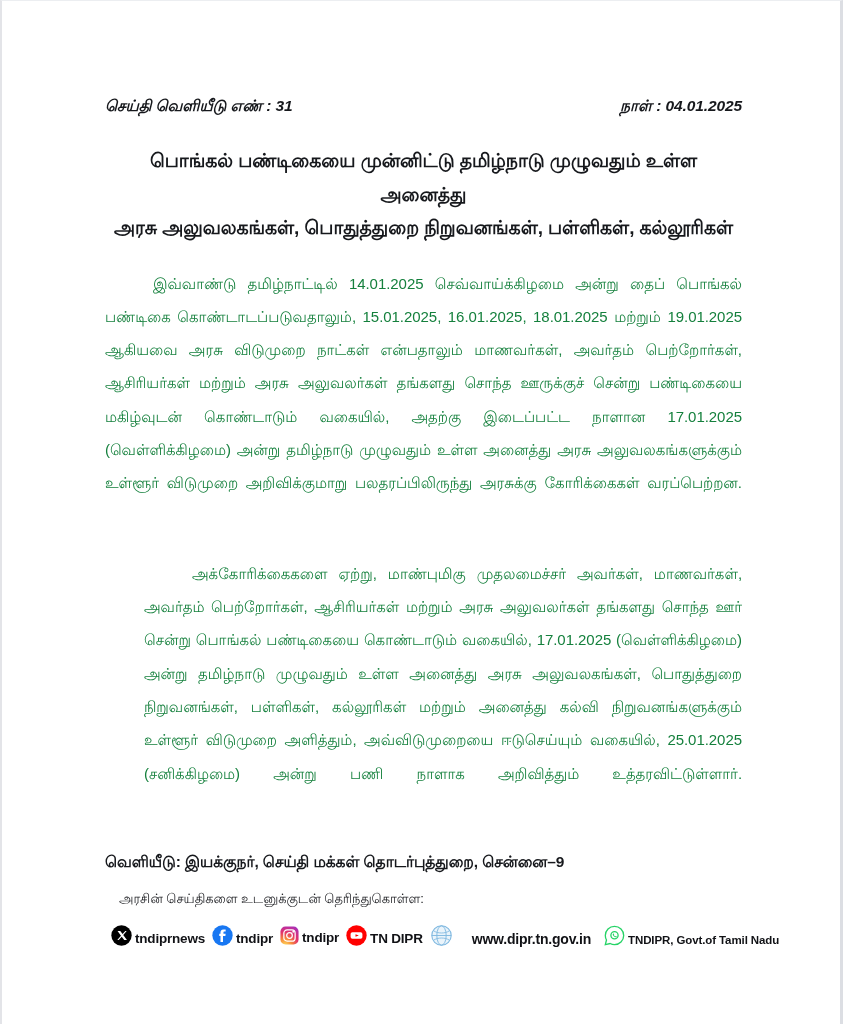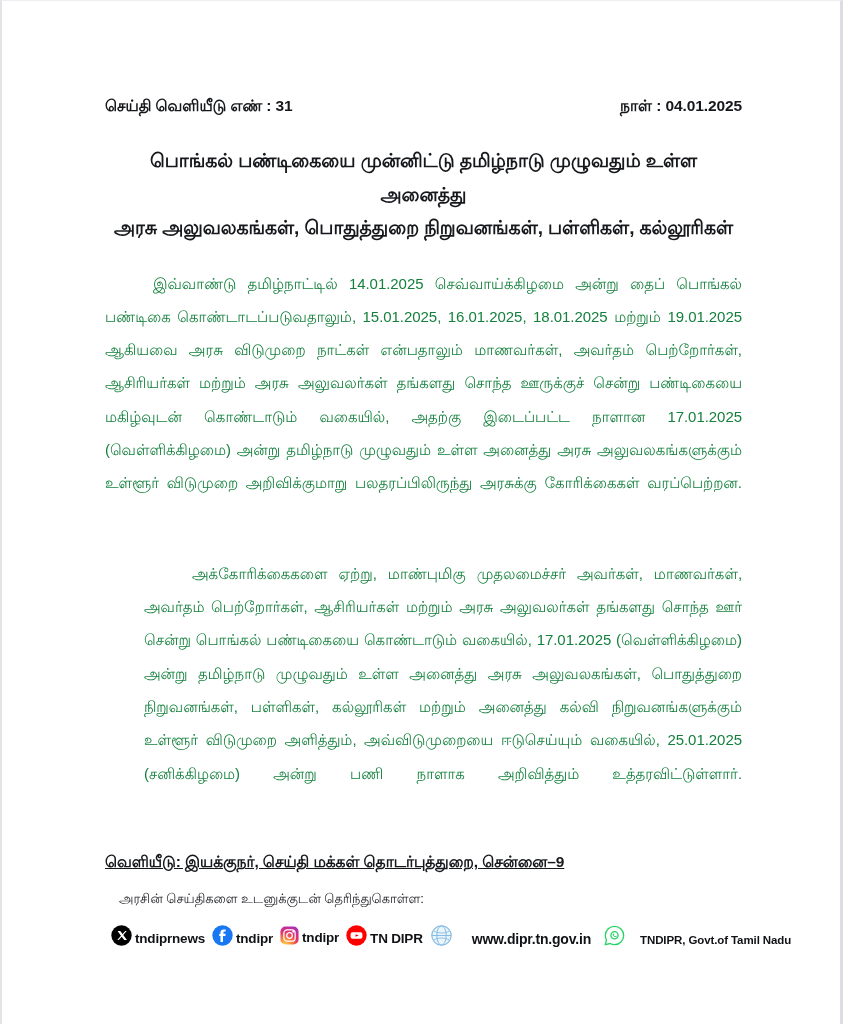--- a/index.html
+++ b/index.html
@@ -39,20 +39,21 @@
     justify-content: space-between;
     align-items: baseline;
     padding-top: 96px;
   }
   .release-no, .release-date {
     font-size: 15.5px;
     font-weight: bold;
     color: #16181c;
     letter-spacing: -0.1px;
     white-space: nowrap;
+    font-style: italic;
   }
 
   
   .title-block {
     margin-top: 27px;
     text-align: center;
   }
   .title-line {
     font-size: 19px;
     font-weight: bold;
@@ -83,21 +84,20 @@
     width: 100%;
   }
 
   
   .issuer {
     margin-top: 30px;
     font-size: 15.5px;
     font-weight: bold;
     color: #16181c;
     letter-spacing: -0.1px;
-    text-decoration: underline;
   }
 
   
   .footer-note {
     margin-top: 18px;
     margin-left: 14px;
     font-size: 13px;
     color: #1b1c20;
     letter-spacing: -0.05px;
   }
@@ -116,21 +116,21 @@
   }
   .social-item .handle {
     font-size: 13.5px;
     font-weight: bold;
     color: #111216;
     margin-left: 3px;
     white-space: nowrap;
     letter-spacing: -0.2px;
   }
   .social-item.web .handle { font-size: 14px; margin-left: 19px; }
-  .social-item.whatsapp { margin-left: 6px; gap: 12px; }
+  .social-item.whatsapp { margin-left: 6px; }
   .social-item.whatsapp .handle {
     font-size: 11.5px;
     margin-left: 3px;
     letter-spacing: -0.1px;
   }
 
   .ico {
     width: 21px;
     height: 21px;
     flex: 0 0 auto;

